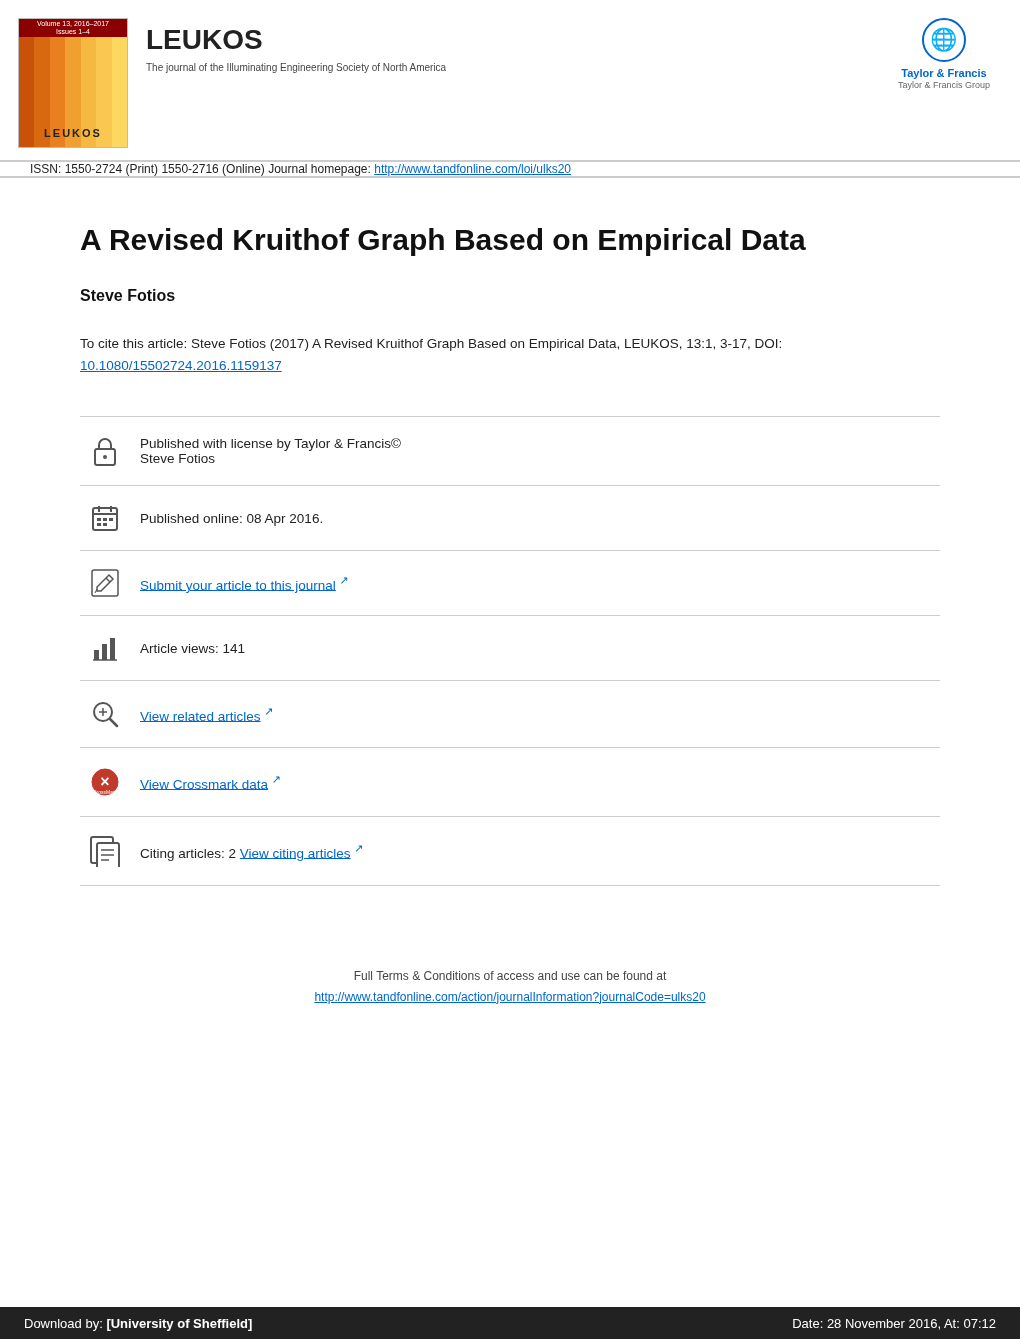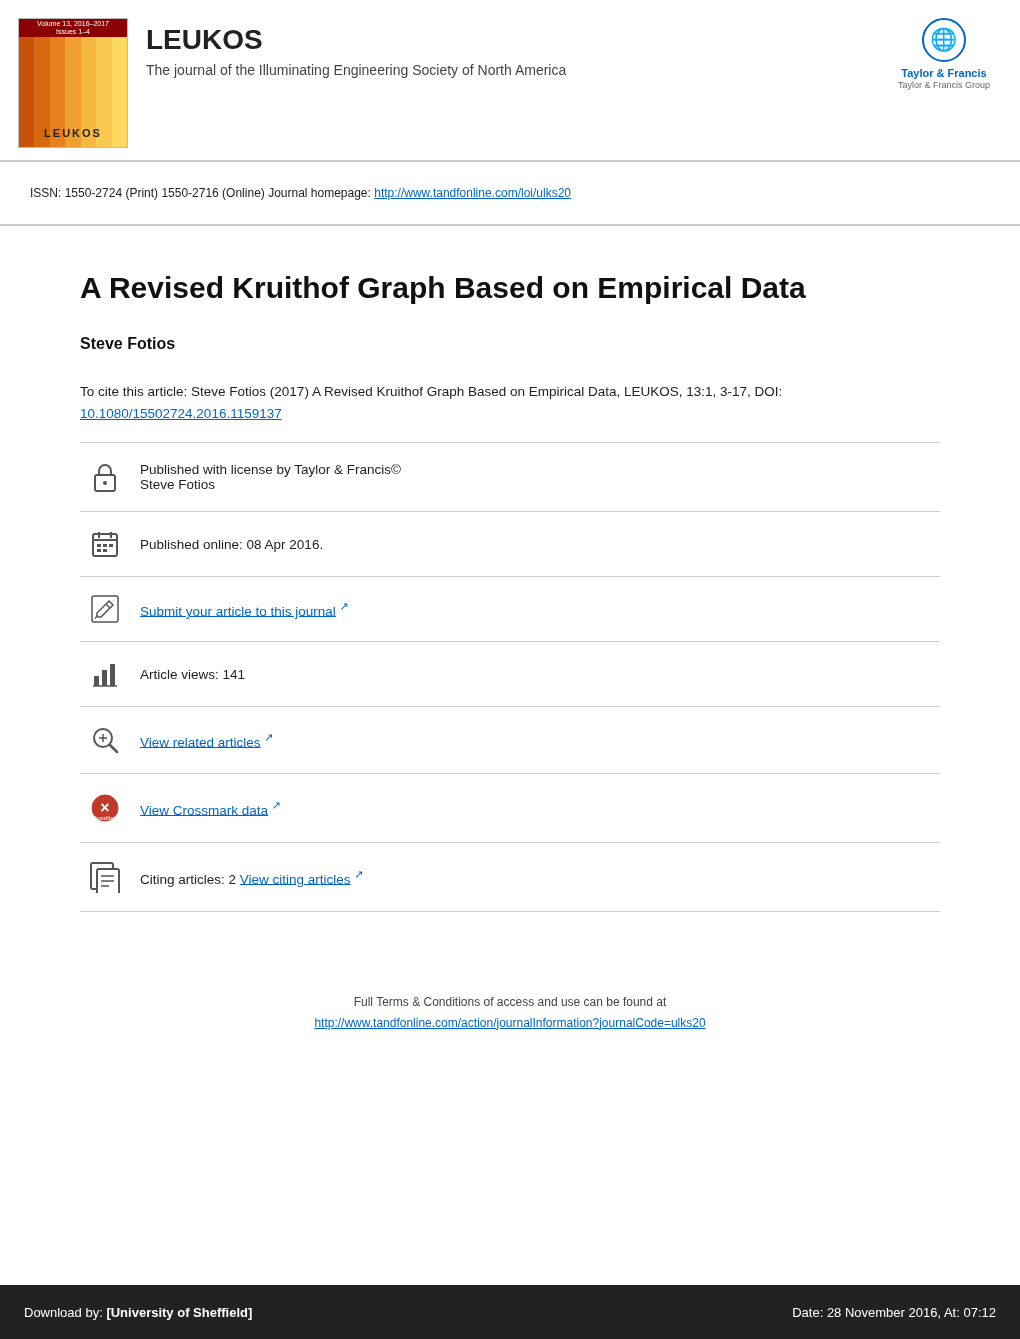--- a/index.html
+++ b/index.html
@@ -67,21 +67,21 @@
       flex: 1;
       padding-top: 6px;
     }
     .journal-title {
       font-size: 28px;
       font-weight: bold;
       color: #222;
       margin-bottom: 6px;
     }
     .journal-subtitle {
-      font-size: 14px;
+      font-size: 10px;
       color: #444;
     }
 
     .tf-logo {
       position: absolute;
       top: 18px;
       right: 30px;
       display: flex;
       flex-direction: column;
       align-items: center;
@@ -109,21 +109,21 @@
       line-height: 1.3;
     }
     .tf-group {
       font-size: 9px;
       color: #666;
       text-align: center;
     }
 
     
     .issn-bar {
-      padding: 24px 30px;
+      padding: 0 30px;
       border-bottom: 2px solid #ccc;
       font-size: 12px;
       color: #222;
     }
     .issn-bar a {
       color: #0066cc;
       text-decoration: underline;
     }
 
     
@@ -156,21 +156,21 @@
     .citation-block strong {
       font-weight: normal;
     }
     .citation-block a {
       color: #0066cc;
       text-decoration: underline;
     }
 
     
     .info-rows {
-      margin-top: 18px;
+      margin-top: 40px;
       border-top: 1px solid #ccc;
     }
 
     .info-row {
       display: flex;
       align-items: center;
       padding: 18px 0;
       border-bottom: 1px solid #ccc;
       font-size: 13.5px;
     }
@@ -206,21 +206,21 @@
     .footer-terms a {
       color: #0066cc;
       text-decoration: underline;
     }
 
     .bottom-bar {
       position: absolute;
       bottom: 0;
       left: 0;
       right: 0;
-      height: 54px;
+      height: 32px;
       background: #222;
       display: flex;
       align-items: center;
       justify-content: space-between;
       padding: 0 24px;
       font-size: 13px;
       color: #fff;
     }
     .bottom-bar .download-by span {
       font-weight: normal;

